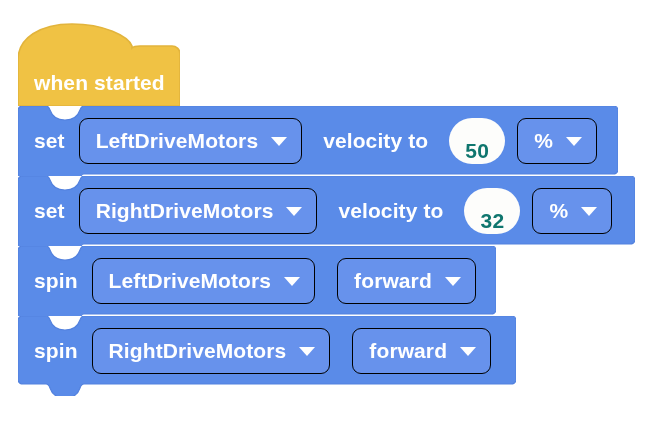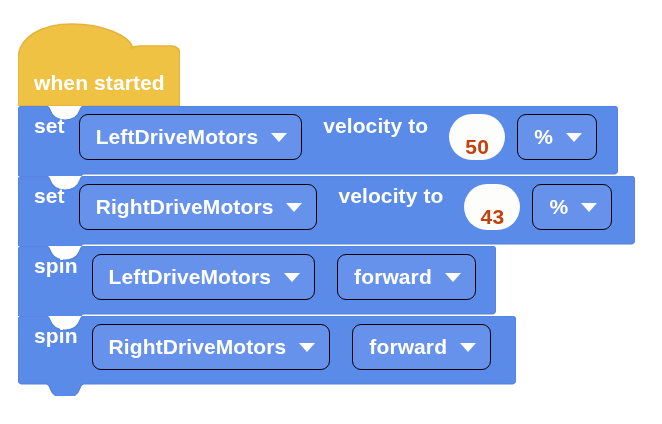--- a/index.html
+++ b/index.html
@@ -60,20 +60,21 @@
     position: absolute;
     left: 0; top: 0;
     display: block;
   }
   .stmt-row {
     position: absolute;
     left: 0;
     top: 8px;
     height: 54px;
     display: flex;
+    align-items: center;
     padding-left: 16px;
     box-sizing: border-box;
   }
 
   .kw {
     font-size: 21px;
     font-weight: bold;
     color: #ffffff;
     white-space: nowrap;
     letter-spacing: 0.1px;
@@ -124,21 +125,21 @@
     height: 46px;
     padding: 0 12px;
     box-sizing: border-box;
     background: #fdfdfb;
     border-radius: 23px;
     margin: 0 12px 0 0;
   }
   .num-oval .num-text {
     font-size: 21px;
     font-weight: bold;
-    color: #c2410c;
+    color: #0f766e;
     letter-spacing: 0.3px;
     margin-top: 20px;
   }
   .unit-dd { margin-left: 0; }
 </style>
 </head>
 <body>
 
 <div id="workspace">
 
@@ -175,21 +176,21 @@
       <path d="M0,5 C0,2 2,0 5,0 L25,0 L28,0 C30,0 31,1 32,4 C34,10 39,14 47,14 C55,14 60,10 62,4 C63,1 64,0 66,0 L69,0 L612,0 C615,0 617,2 617,5 L617,63 C617,66 615,68 612,68 L69,68 L66,68 C64,68 63,69 62,72 L0,72 Z" fill="#5A8BE8" stroke="#5281DE" stroke-width="1.2"></path>
     </svg>
     <div class="stmt-row">
       <span class="kw gap-after">set</span>
       <div class="dropdown">
         <span class="dd-text">RightDriveMotors</span>
         <span class="caret"></span>
       </div>
       <span class="mid-label">velocity to</span>
       <div class="num-oval">
-        <span class="num-text">43</span>
+        <span class="num-text">32</span>
       </div>
       <div class="dropdown unit-dd">
         <span class="dd-text">%</span>
         <span class="caret"></span>
       </div>
     </div>
   </div>
 
   <div class="stmt" style="top:246px; width:478px;">
     <svg class="stmt-svg" width="478" height="70" viewBox="0 0 478 70" xmlns="http://www.w3.org/2000/svg">

